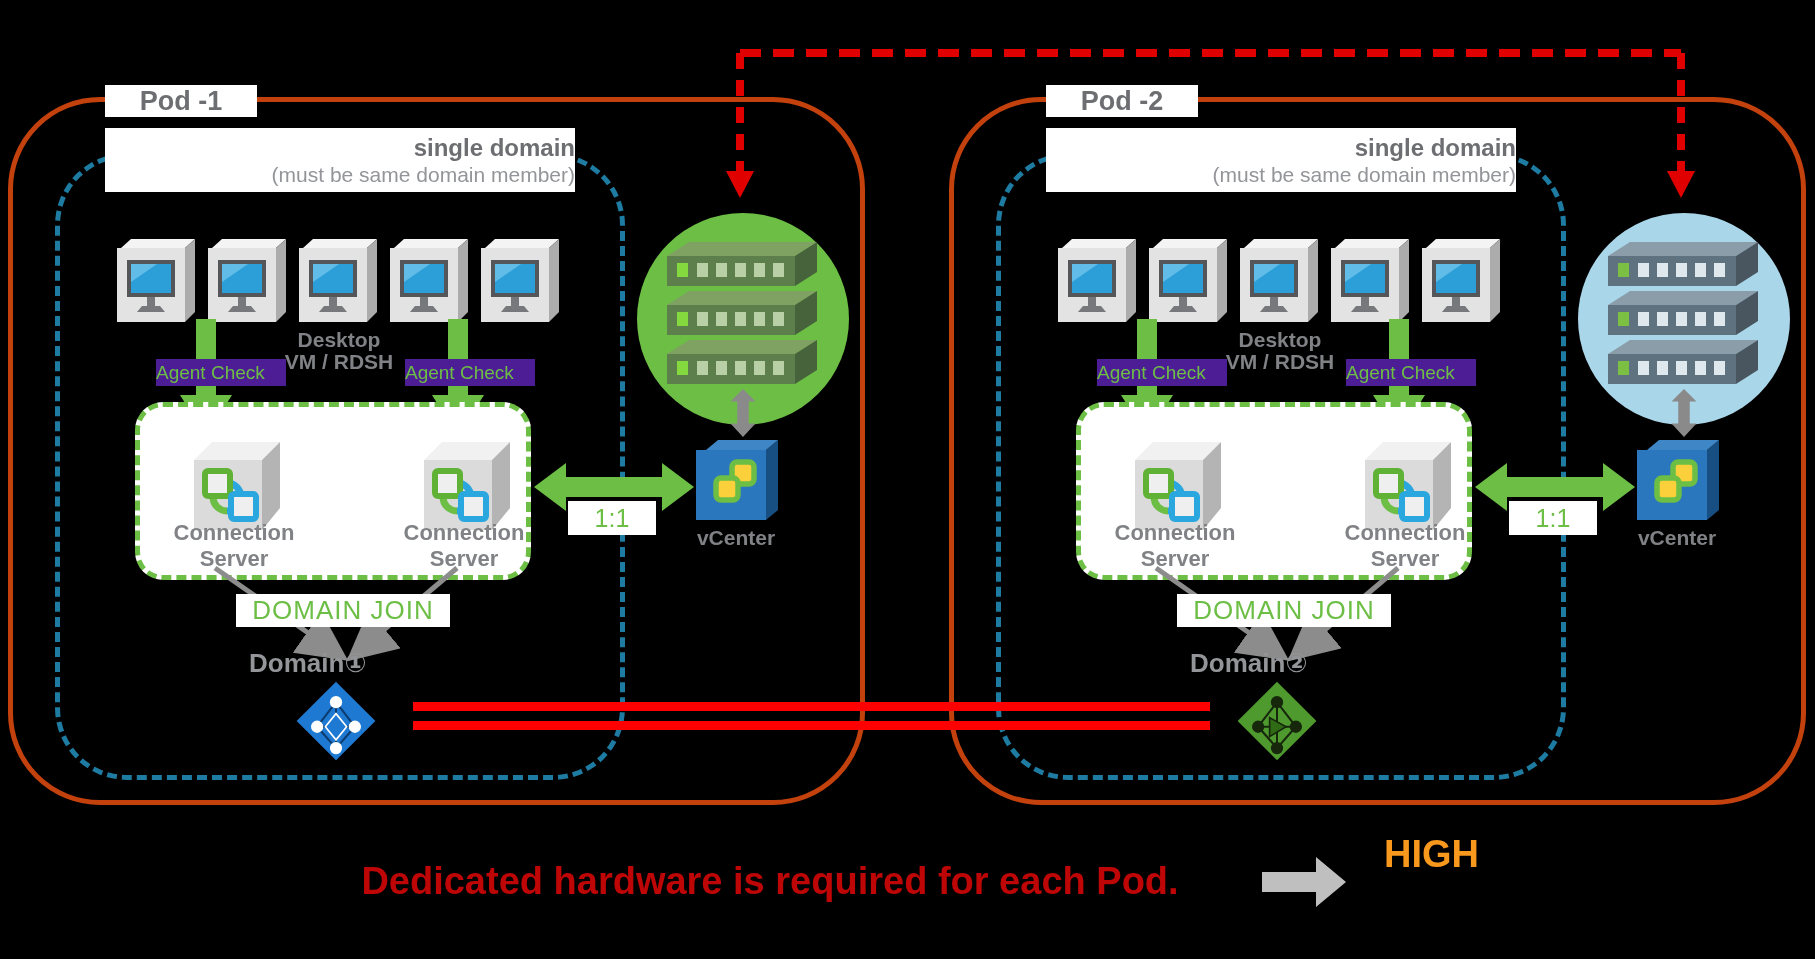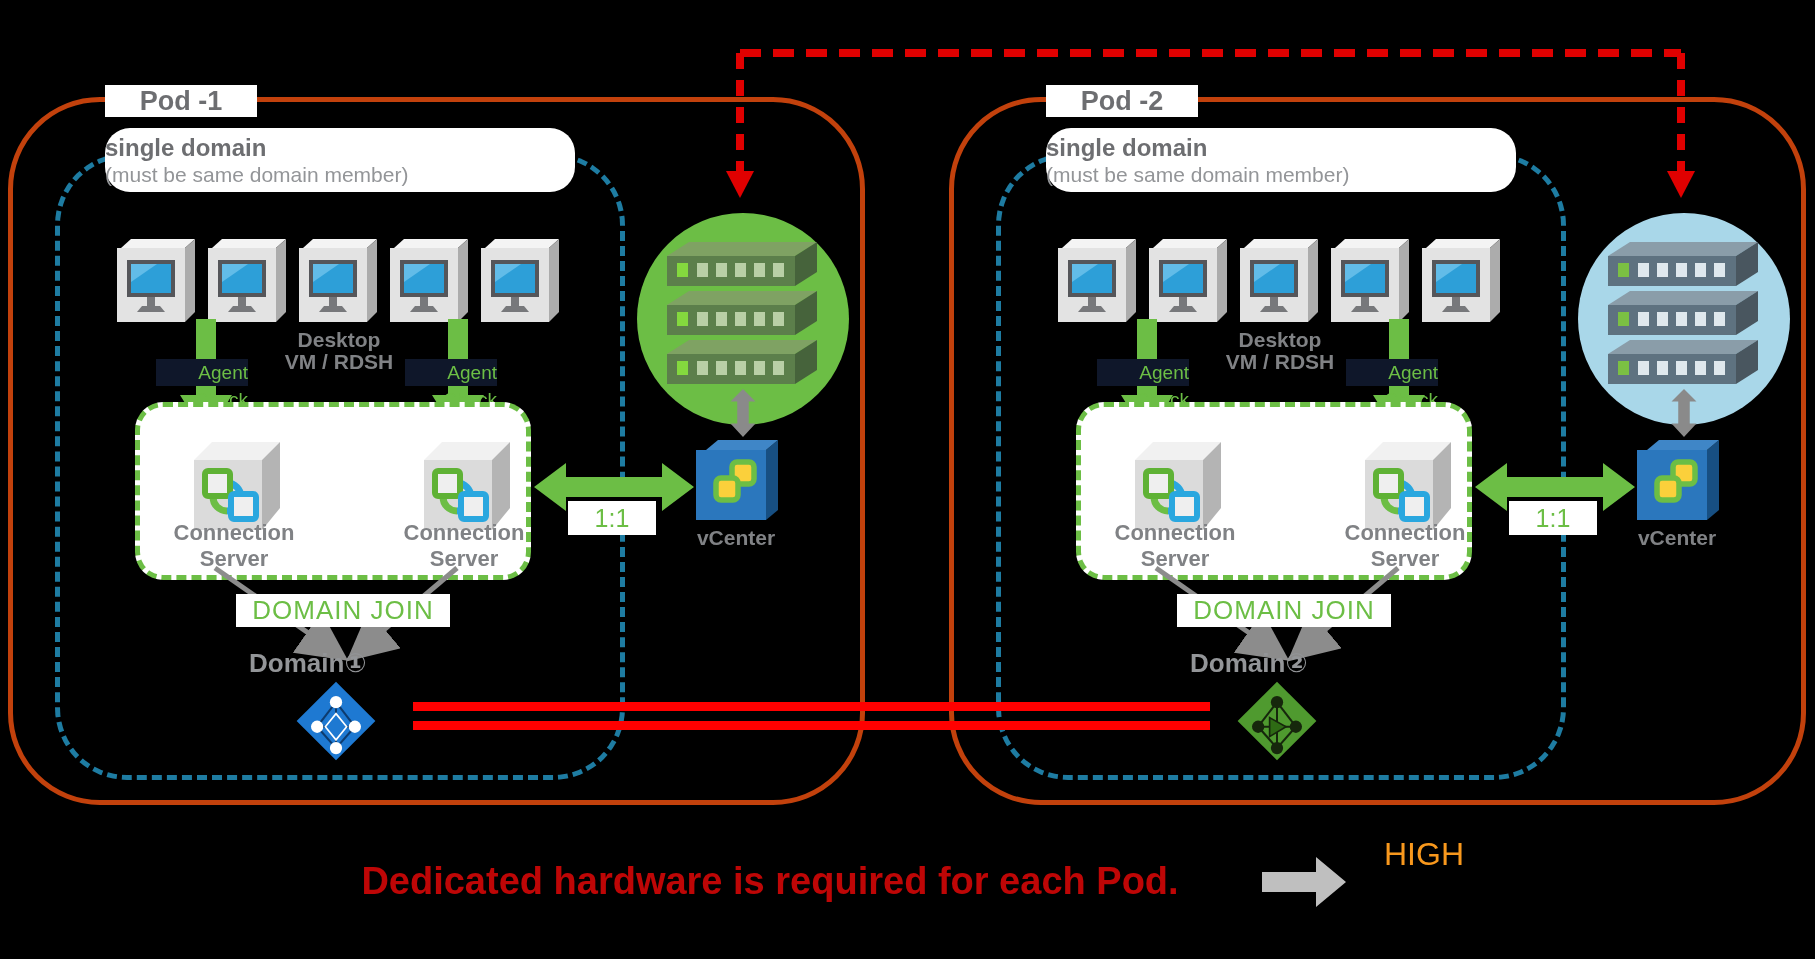--- a/index.html
+++ b/index.html
@@ -9,34 +9,34 @@
 
   
   .pod{position:absolute;top:97px;width:857px;height:708px;border:5px solid #c2410c;border-radius:92px;}
   .pod--1{left:8px;}
   .pod--2{left:949px;}
   .pod-label{position:absolute;left:92px;top:-17px;width:152px;height:32px;background:#ffffff;
              color:#6d6e71;font-size:27px;font-weight:600;text-align:center;line-height:32px;}
   .pod-inner{position:absolute;left:42px;top:51px;width:570px;height:627px;
              border:5px dashed #1E7CA2;border-radius:72px;}
   .pod-heading{position:absolute;left:92px;top:26px;width:470px;height:64px;background:#ffffff;
-               text-align:left;padding-top:6px;border-radius:25px;}
+               text-align:right;padding-top:6px;}
   .pod-heading .line1{font-size:24px;color:#6d6e71;font-weight:600;line-height:28px;}
   .pod-heading .line2{font-size:21px;color:#939598;line-height:26px;}
 
   .monitor{position:absolute;top:134px;width:86px;height:88px;}
   .m1{left:102px}.m2{left:193px}.m3{left:284px}.m4{left:375px}.m5{left:466px}
 
   .desktop-label{position:absolute;left:246px;top:227px;width:160px;text-align:center;
                  color:#808285;font-weight:700;font-size:21px;line-height:22px;}
 
   .agent-arrow{position:absolute;top:217px;width:52px;height:120px;}
   .agent-arrow.a1{left:167px}.agent-arrow.a2{left:419px}
-  .agent-label{position:absolute;top:257px;width:92px;height:27px;background:#0f172a;
-               color:#6CBE45;font-size:19px;text-align:right;line-height:27px;}
+  .agent-label{position:absolute;top:257px;width:130px;height:27px;background:#4c1d95;
+               color:#6CBE45;font-size:19px;text-align:left;line-height:27px;}
   .agent-label.a1{left:143px}.agent-label.a2{left:392px}
 
   .conn-box{position:absolute;left:122px;top:300px;width:396px;height:178px;background:#ffffff;
             border:5px dashed #6CBE45;border-radius:28px;}
   .cube{position:absolute;top:338px;width:94px;height:92px;}
   .cube.c1{left:177px}.cube.c2{left:407px}
   .conn-label{position:absolute;top:418px;width:146px;text-align:center;color:#808285;
               font-weight:700;font-size:22px;line-height:26px;}
   .conn-label.c1{left:148px}.conn-label.c2{left:378px}
 
@@ -72,21 +72,21 @@
   .sep-label{position:absolute;left:1240px;top:4px;width:440px;text-align:right;
              color:#D6001C;font-size:28px;font-weight:700;}
   .trust-line{position:absolute;left:413px;width:797px;height:9px;background:#FF0000;}
   .tl1{top:702px}.tl2{top:721px}
   .no-trust{position:absolute;left:728px;top:690px;width:200px;height:53px;background:#F5A623;
             color:#ffffff;font-size:34px;font-weight:300;text-align:center;line-height:52px;}
   .dedicated{position:absolute;left:300px;top:860px;width:940px;text-align:center;
              color:#BE0606;font-size:38px;font-weight:700;}
   .cost-arrow{position:absolute;left:1262px;top:857px;width:84px;height:50px;}
   .high-cost{position:absolute;left:1384px;top:830px;width:200px;color:#F8981D;
-             font-size:32px;font-weight:400;line-height:49px;}
+             font-size:38px;font-weight:700;line-height:49px;}
 </style>
 </head>
 <body>
 
 <div id="stage">
 
   <div class="pod pod--1">
     <div class="pod-inner"></div>
     <div class="pod-label">Pod -1</div>
     <div class="pod-heading">

